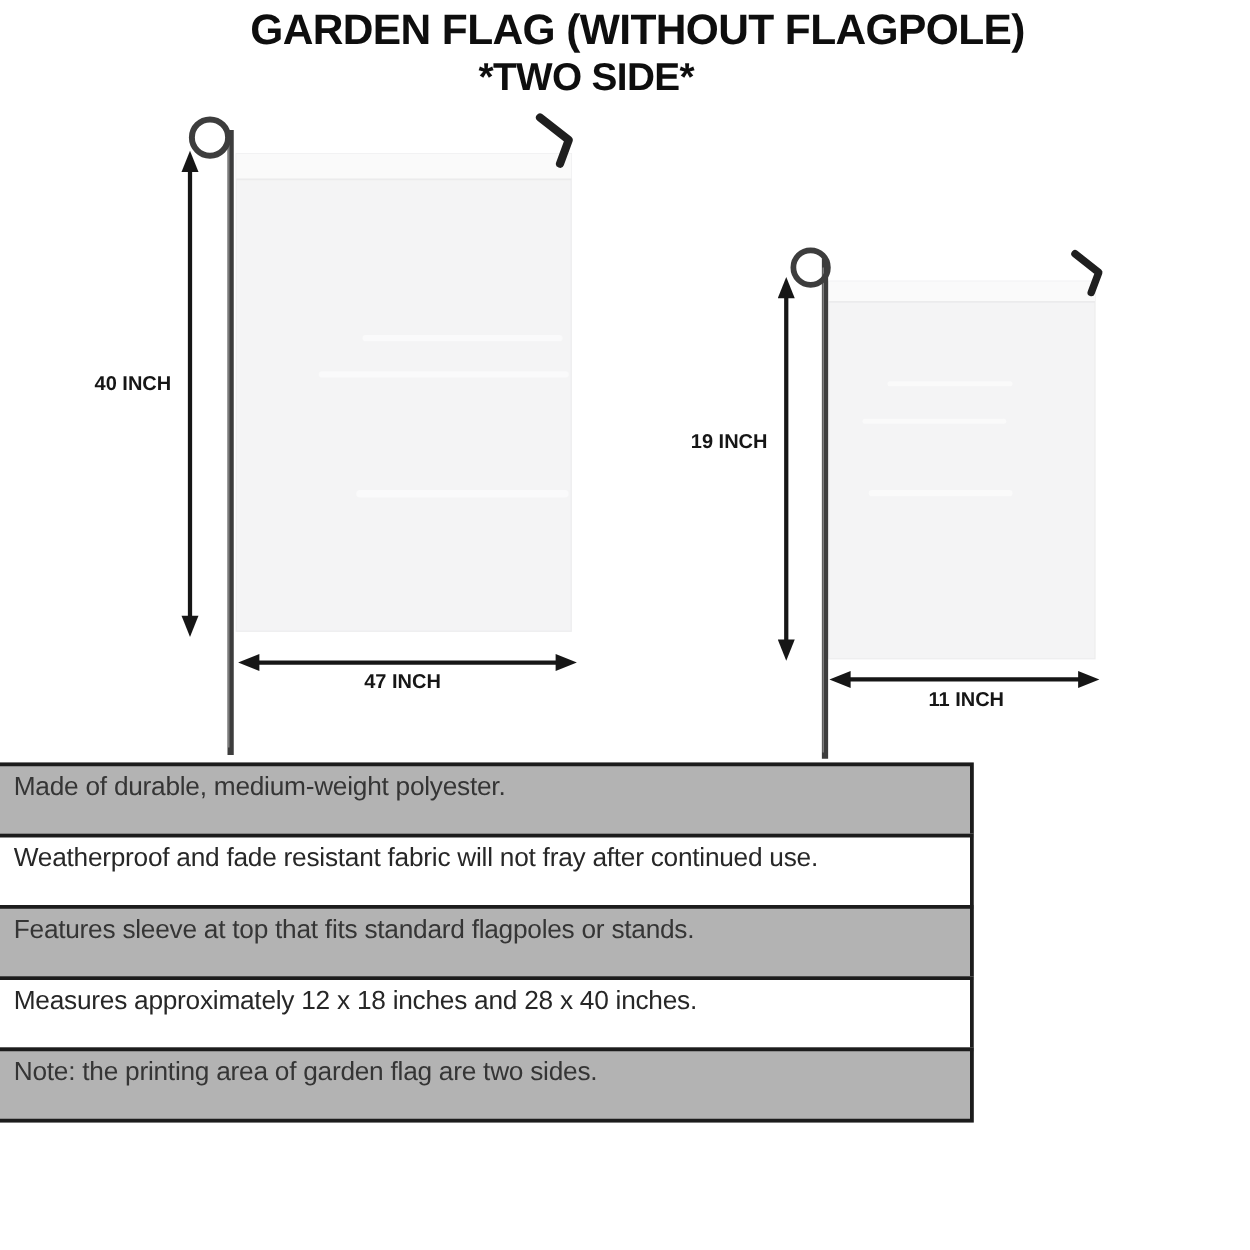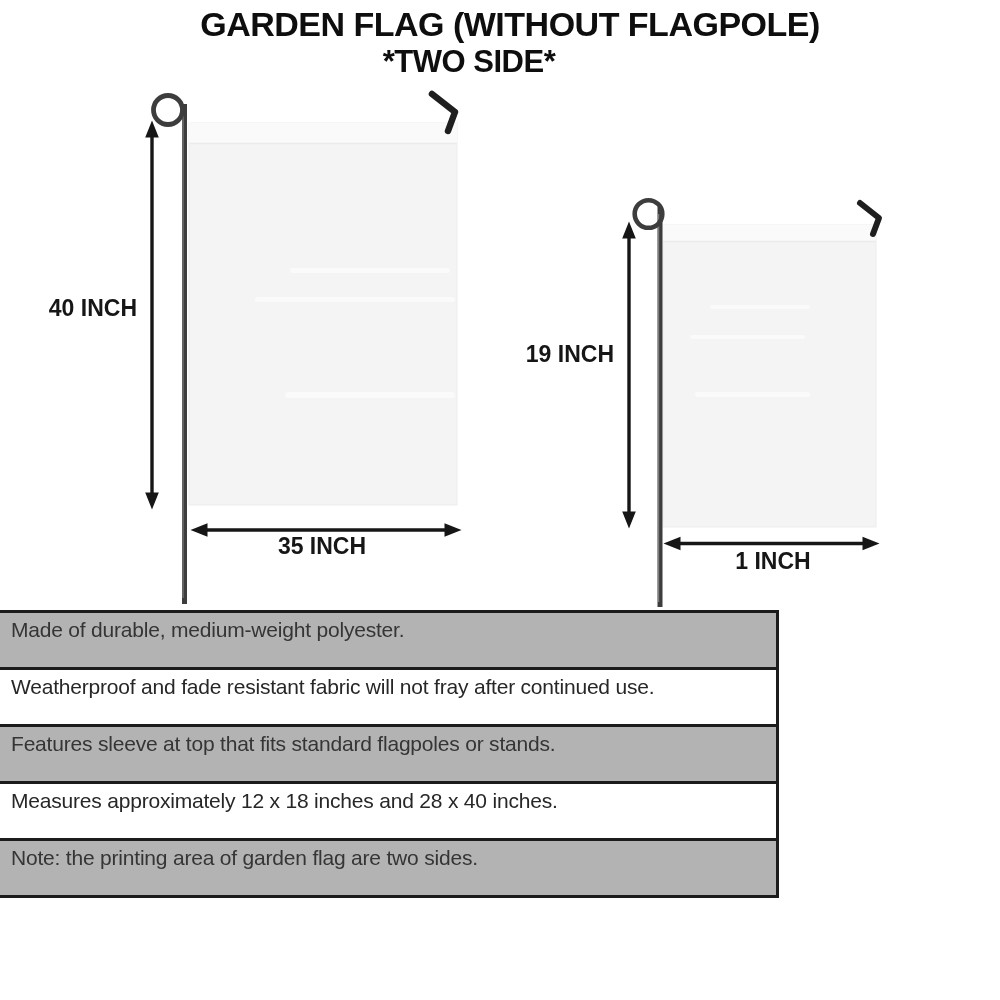--- a/index.html
+++ b/index.html
@@ -22,21 +22,21 @@
   .title-line2 {
     font-size: 31px; line-height: 34px; font-weight: 800;
     letter-spacing: -0.5px; transform: translateX(-34px);
     white-space: nowrap;
   }
   
   .diagram-svg { position: absolute; left: 0; top: 0; width: 1000px; height: 1000px; }
   
   .dim-label {
     position: absolute;
-    font-size: 23px; font-weight: 700; color: #161616;
+    font-size: 16px; font-weight: 700; color: #161616;
     line-height: 24px; white-space: nowrap;
   }
   .dim-right { text-align: right; }
   .dim-center { text-align: center; }
   #label-40 { left: 27px;  top: 296px; width: 110px; }
   #label-18 { left: 504px; top: 342px; width: 110px; }
   #label-28 { left: 242px; top: 534px; width: 160px; }
   #label-12 { left: 693px; top: 549px; width: 160px; }
   
   .features-table {
@@ -129,23 +129,23 @@
 
       <g stroke="#161616" fill="#161616">
         <line x1="677" y1="543.5" x2="866" y2="543.5" stroke-width="3.4"></line>
         <polygon points="663.5,543.5 680.5,536.7 680.5,550.3" stroke="none"></polygon>
         <polygon points="879.5,543.5 862.5,536.7 862.5,550.3" stroke="none"></polygon>
       </g>
     </g>
   </svg>
 
   <div id="label-40" class="dim-label dim-right">40 INCH</div>
-  <div id="label-28" class="dim-label dim-center">35 INCH</div>
+  <div id="label-28" class="dim-label dim-center">47 INCH</div>
   <div id="label-18" class="dim-label dim-right">19 INCH</div>
-  <div id="label-12" class="dim-label dim-center">1 INCH</div>
+  <div id="label-12" class="dim-label dim-center">11 INCH</div>
 
   <div class="features-table">
     <div class="feature-row row-gray">Made of durable, medium-weight polyester.</div>
     <div class="feature-row row-white">Weatherproof and fade resistant fabric will not fray after continued use.</div>
     <div class="feature-row row-gray">Features sleeve at top that fits standard flagpoles or stands.</div>
     <div class="feature-row row-white">Measures approximately 12 x 18 inches and 28 x 40 inches.</div>
     <div class="feature-row row-gray">Note: the printing area of garden flag are two sides.</div>
   </div>
 
 </div>

